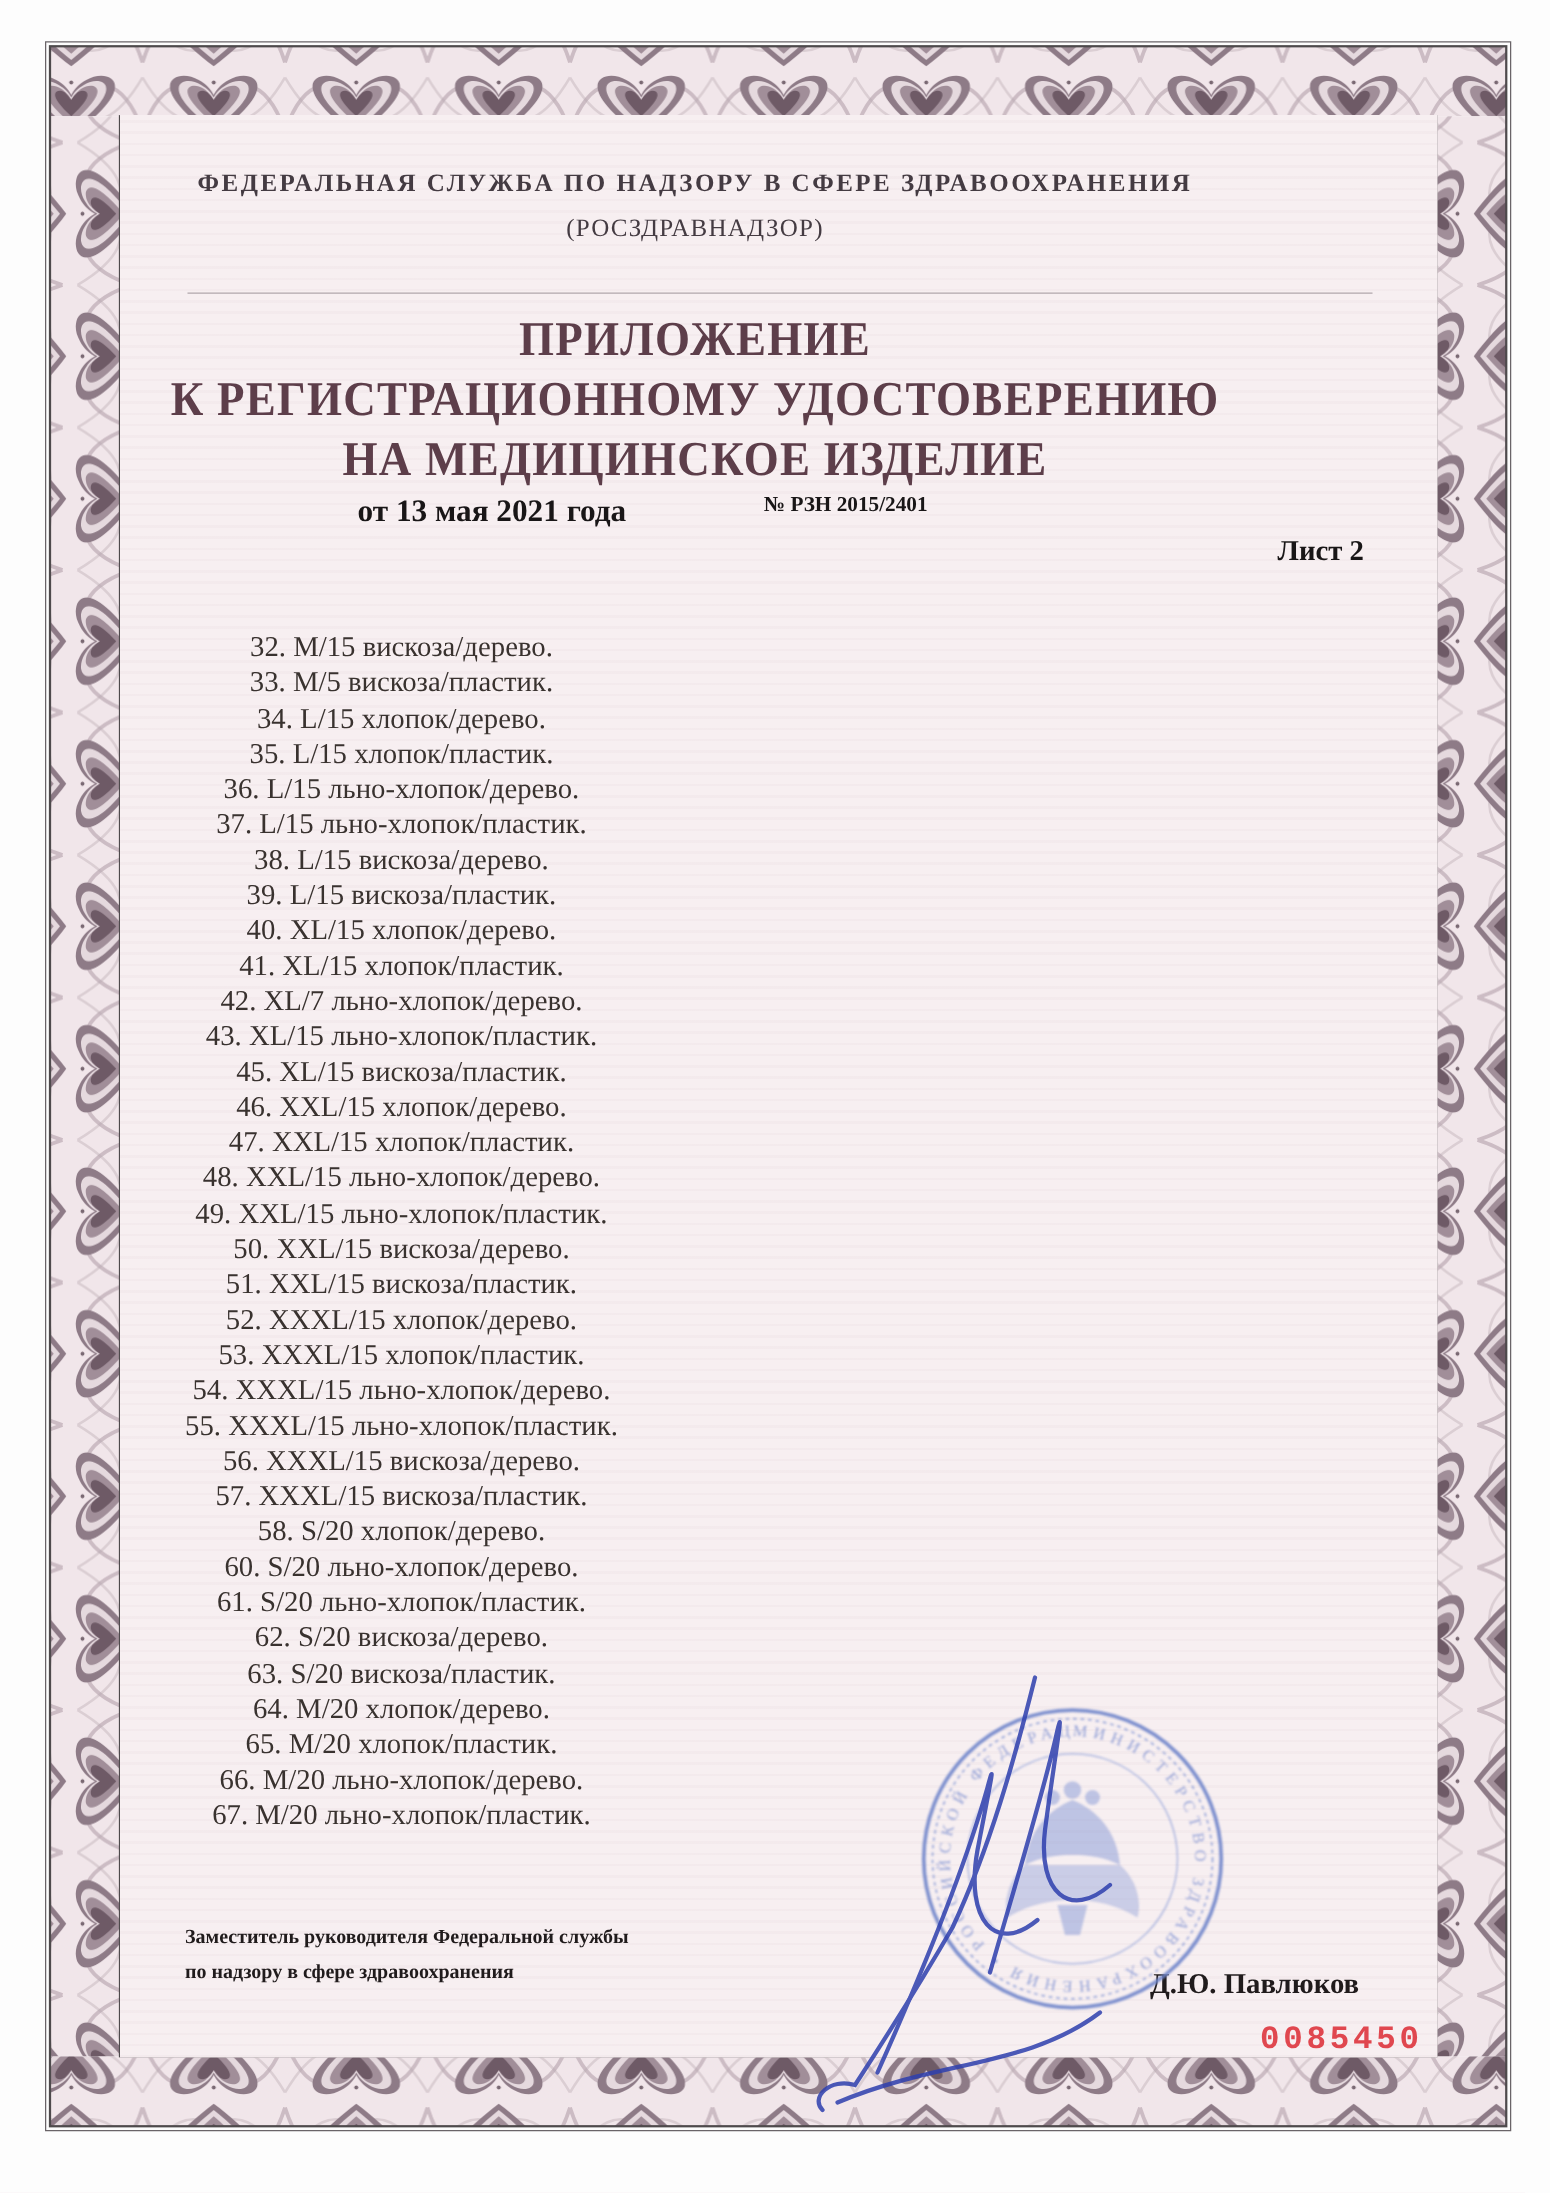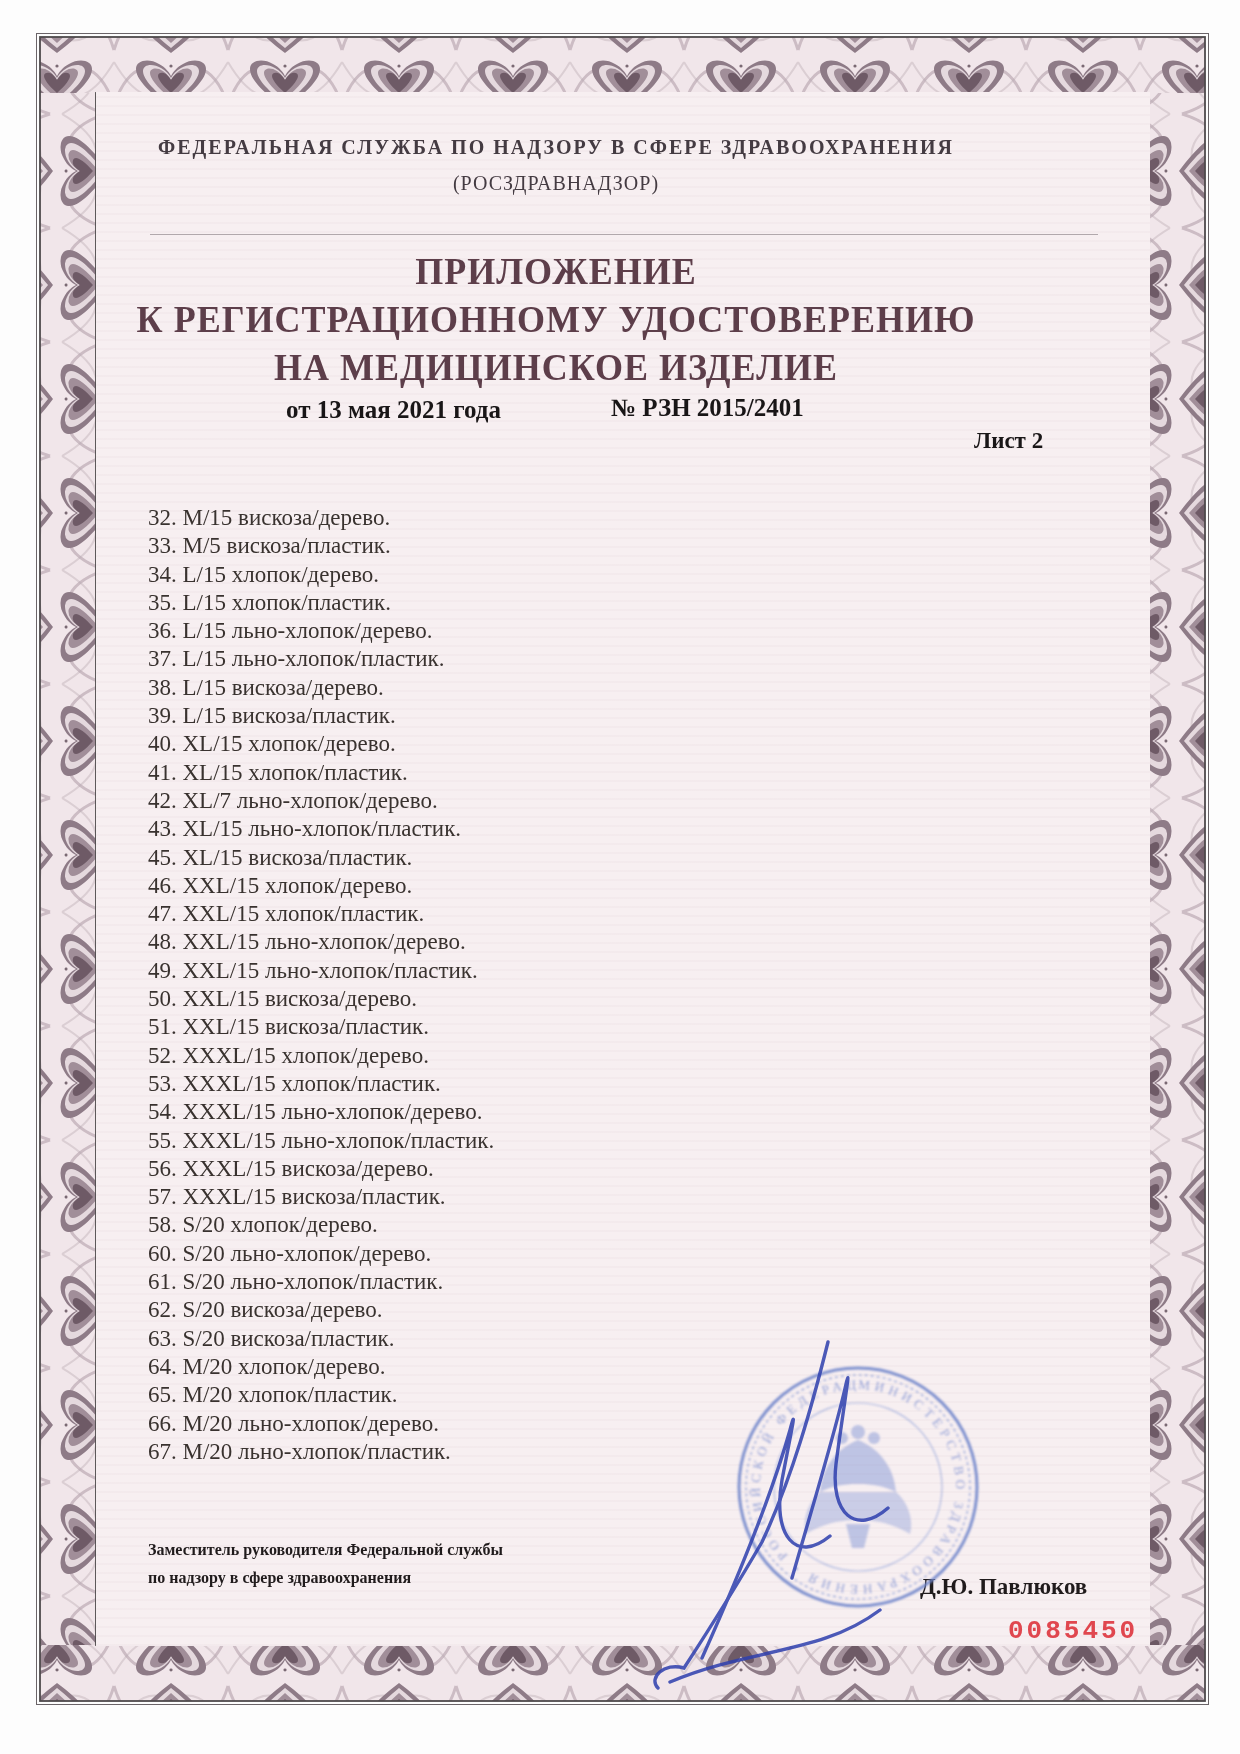--- a/index.html
+++ b/index.html
@@ -23,24 +23,24 @@
   .org-line1{top:44px;font-size:20px;letter-spacing:2px;color:#443b42;white-space:nowrap;font-weight:bold;}
   .org-line2{top:80px;font-size:20px;letter-spacing:1px;color:#443b42;}
   .separator{position:absolute;left:54px;top:142px;width:948px;height:0;
     border-top:1.5px solid rgba(120,110,115,0.55);}
   .title-line{font-weight:bold;color:#5d3e4a;font-size:36px;letter-spacing:1px;
     transform:scale(1,1.08);transform-origin:center top;white-space:nowrap;}
   .t1{top:156px;}
   .t2{top:204px;}
   .t3{top:252px;}
   .meta-date{position:absolute;left:190px;top:304px;font-weight:bold;font-size:25px;color:#191617;}
-  .meta-number{position:absolute;left:515px;top:302px;font-weight:bold;font-size:25px;color:#191617;}
-  .sheet-label{position:absolute;left:878px;top:336px;font-weight:bold;font-size:23px;color:#191617;}
+  .meta-number{position:absolute;left:515px;top:302px;font-weight:bold;font-size:17px;color:#191617;}
+  .sheet-label{position:absolute;left:926px;top:336px;font-weight:bold;font-size:23px;color:#191617;}
   .items{position:absolute;left:52px;top:412px;font-size:23px;line-height:28.3px;color:#39322f;}
-  .item{white-space:nowrap;}
+  .item{white-space:nowrap;text-align:center;}
   .sig-block{position:absolute;left:52px;top:1444px;font-weight:bold;font-size:16px;
     line-height:28px;color:#201b1c;}
   .sig-name{position:absolute;left:824px;top:1482px;font-weight:bold;font-size:23px;color:#201b1c;white-space:nowrap;text-align:center;}
   .serial{position:absolute;left:912px;top:1524px;font-family:"Liberation Mono","DejaVu Sans Mono",monospace;
     font-weight:bold;font-size:26px;letter-spacing:3px;color:#e0474f;}
   .stamp-svg{position:absolute;left:640px;top:1280px;}
 </style>
 </head>
 <body>
 

